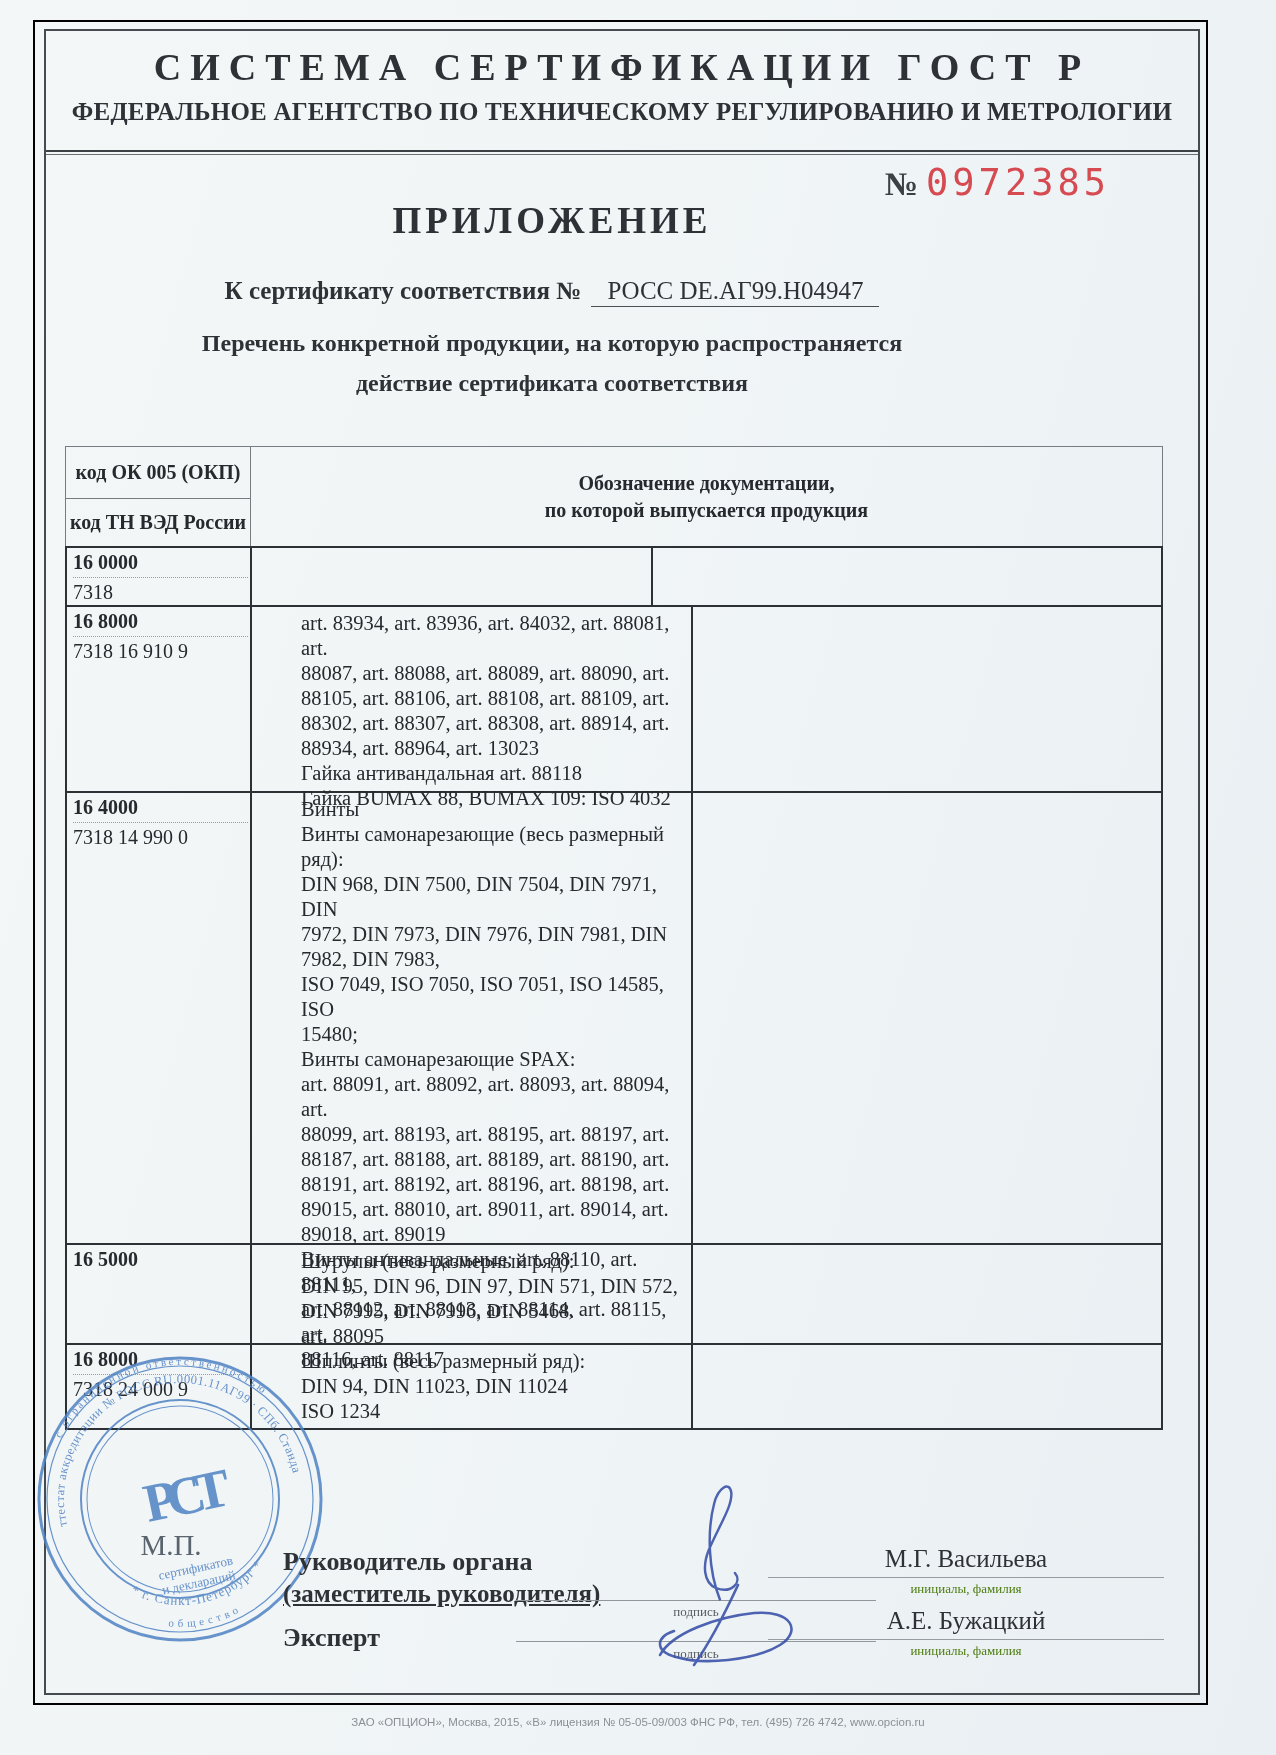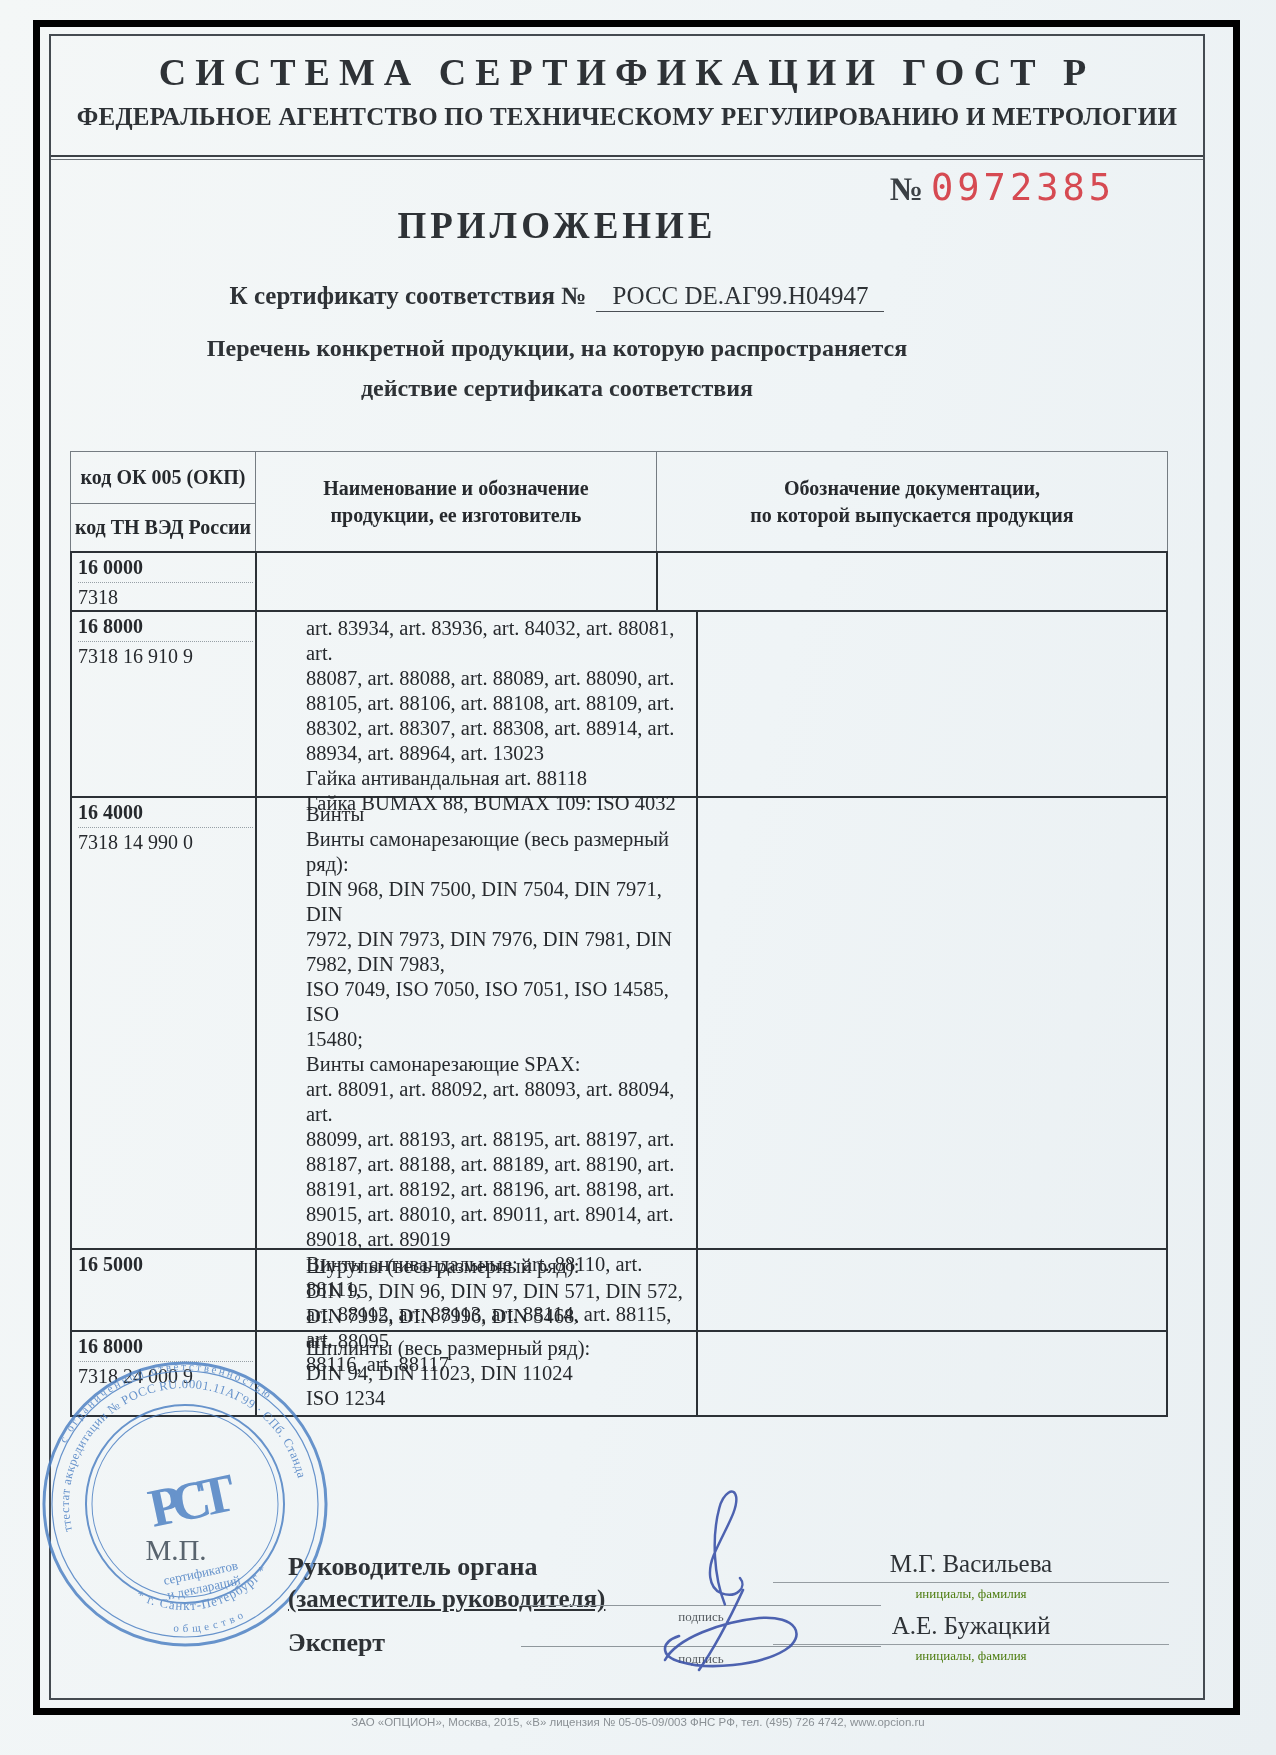--- a/index.html
+++ b/index.html
@@ -2,21 +2,21 @@
 <html><head>
 <meta charset="utf-8">
 <style>
   html,body{margin:0;padding:0;}
   body{width:1276px;height:1755px;position:relative;
        font-family:"Liberation Serif","DejaVu Serif",serif;
        background:linear-gradient(105deg,#f4f7f7 0%,#eff4f6 55%,#e9eff2 100%);
        color:#26292d; -webkit-font-smoothing:antialiased;}
   .sheet{position:absolute;left:0;top:0;width:1276px;height:1755px;}
   .frame-outer{position:absolute;left:33px;top:20px;width:1171px;height:1681px;
-       border:7px solid #000000;padding-left:22px;}
+       border:2px solid #000000;}
   .frame-inner{position:absolute;left:9px;top:7px;width:1152px;height:1662px;
        border:2.5px solid #454b51;background:transparent;}
   
   .hdr{position:absolute;left:0;top:14px;width:100%;text-align:center;}
   .hdr-l1{font-size:38px;font-weight:bold;letter-spacing:9px;color:#2e3236;}
   .hdr-l2{font-size:25px;font-weight:bold;letter-spacing:0.2px;color:#2e3236;margin-top:9px;}
   .hdr-rule{position:absolute;left:0;right:0;top:119px;height:2px;
        border-top:2.5px solid #3c4146;border-bottom:1px solid #6a7076;}
   
   .serial{position:absolute;top:130px;right:88px;white-space:nowrap;}
@@ -94,22 +94,20 @@
 
       <div class="centercol subtitle">Перечень конкретной продукции,  на которую распространяется
 действие сертификата соответствия</div>
 
       <div class="tbl">
         <div class="thead">
           <div class="c1h">
             <div class="c1h-top">код ОК 005 (ОКП)</div>
             <div class="c1h-bot">код ТН ВЭД России</div>
           </div>
-          <div class="c2h">Наименование и обозначение
-продукции, ее изготовитель</div>
           <div class="c3h">Обозначение документации,
 по которой выпускается продукция</div>
         </div>
         <div class="tbody">
           <div class="trow hasdiv" style="height:57px">
             <div class="c1">
                 <span class="okp">16 0000</span>
                 <span class="tnv">7318</span>
               </div>
             <div class="c2"></div>
@@ -147,21 +145,21 @@
 88099, art. 88193, art. 88195, art. 88197, art.
 88187, art. 88188, art. 88189, art. 88190, art.
 88191, art. 88192, art. 88196, art.  88198, art.
 89015, art.  88010, art.  89011, art. 89014, art.
 89018, art. 89019
 Винты антивандальные: art. 88110, art. 88111,
 art. 88112, art. 88113, art. 88114, art. 88115, art.
 88116, art. 88117</div>
             <div class="c3"></div>
           </div>
-          <div class="trow" style="height:82px">
+          <div class="trow" style="height:100px">
             <div class="c1">
                 <span class="okp">16 5000</span>
                 <span class="tnv"></span>
               </div>
             <div class="c2">Шурупы (весь размерный ряд):
 DIN 95, DIN 96, DIN 97, DIN 571, DIN 572,
 DIN 7995, DIN 7996, DIN 5468.
 art. 88095</div>
             <div class="c3"></div>
           </div>

